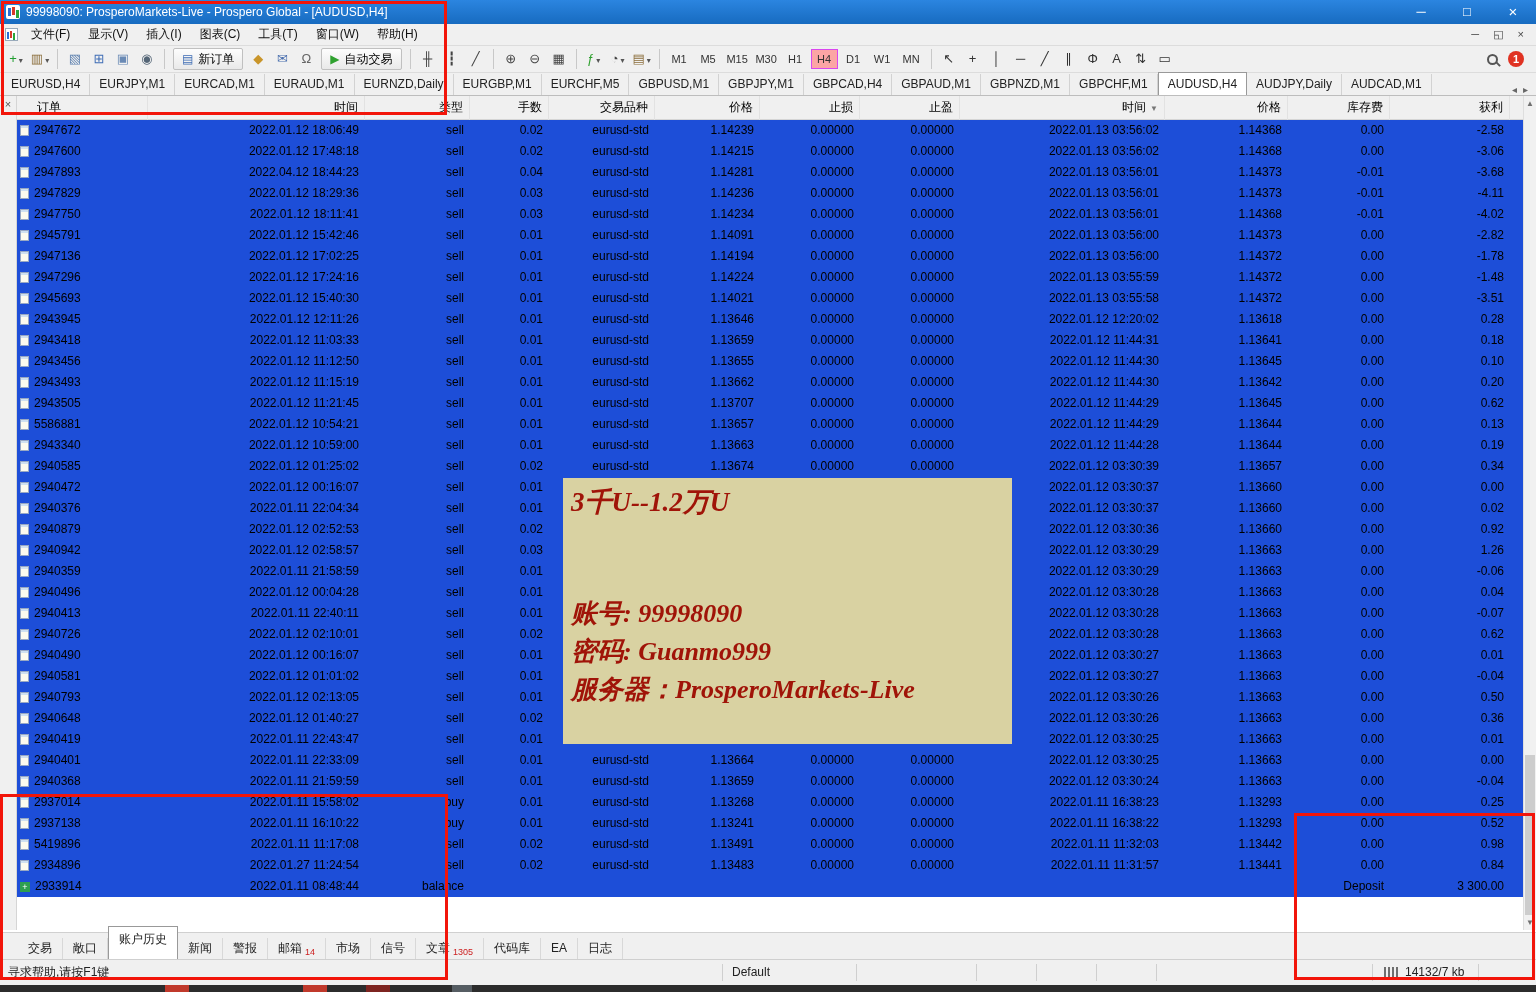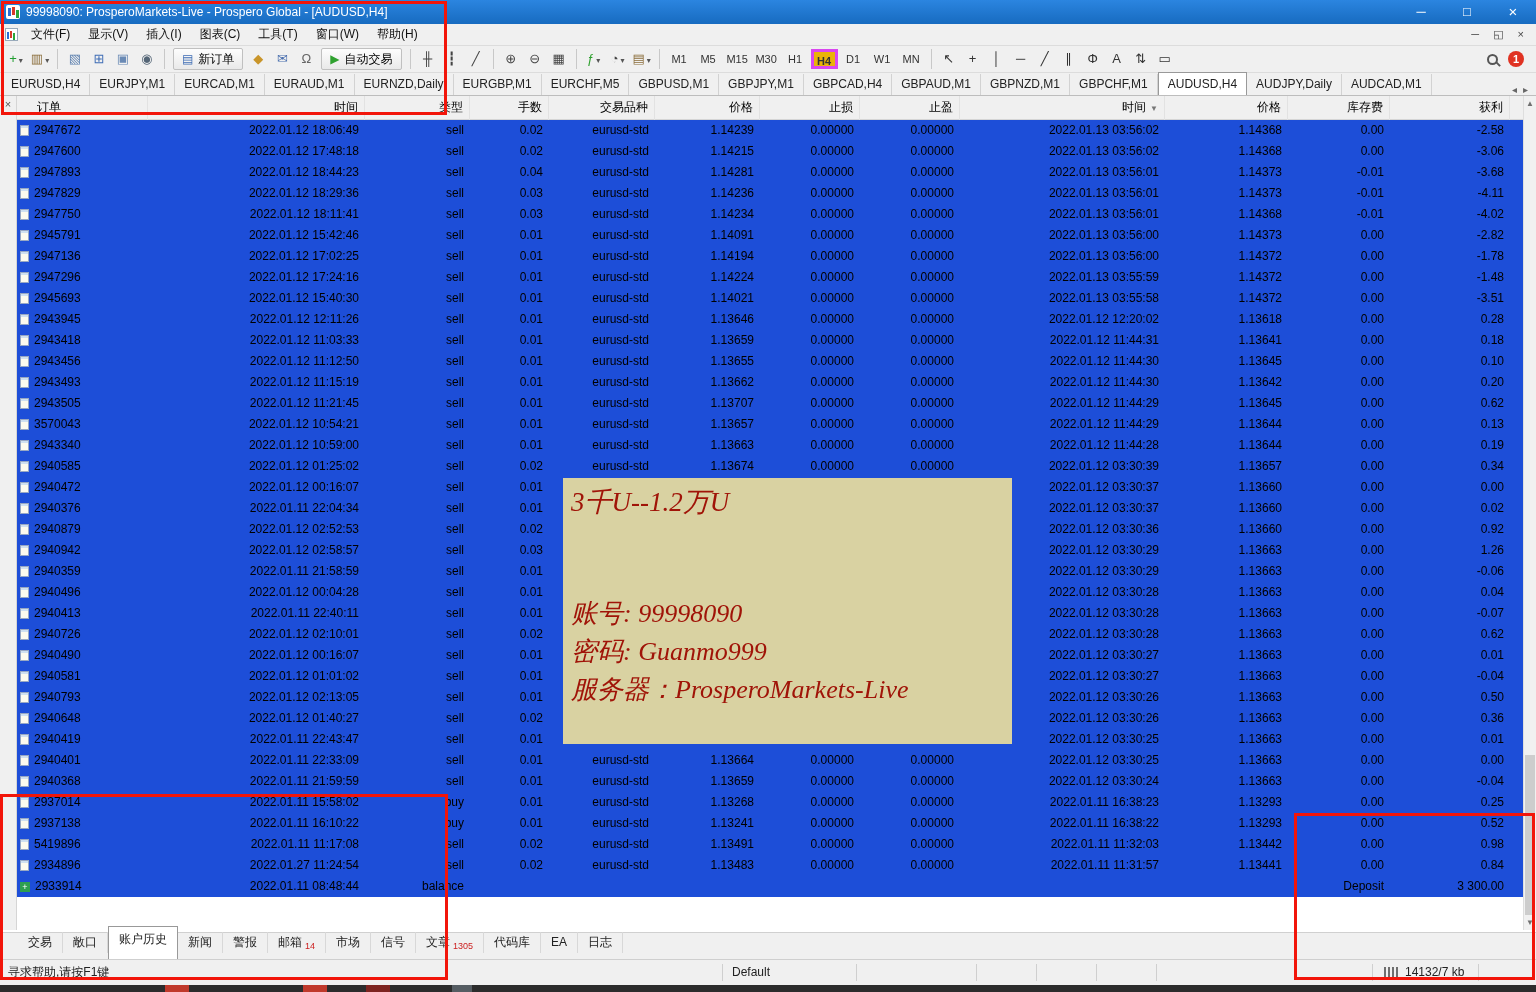--- a/index.html
+++ b/index.html
@@ -32,21 +32,21 @@
   
   .toolbar { position:absolute; left:0; top:46px; width:1536px; height:27px; background:#f0f0f0;
     border-bottom:1px solid #dcdcdc; display:flex; align-items:center; padding-left:4px; }
   .toolbar-items { display:flex; align-items:center; }
   .tb-ico { min-width:22px; height:22px; line-height:21px; text-align:center; font-size:13px; margin:0 1px; white-space:nowrap; }
   .tb-sep { width:1px; height:20px; background:#c8c8c8; margin:0 5px; flex:none; }
   .tb-btn { display:flex; align-items:center; gap:5px; padding:0 8px; height:22px; border:1px solid #c0c0c0;
     background:linear-gradient(#fdfdfd,#e9e9e9); margin:0 3px; border-radius:2px; white-space:nowrap; }
   .tb-btn-ico { font-size:12px; }
   .tf-btn { min-width:27px; text-align:center; height:20px; line-height:19px; font-size:11px; color:#333; margin:0 1px; border:1px solid transparent; }
-  .tf-btn.active { border:3px solid #d946ef; background:#eab308;font-weight:bold; }
+  .tf-btn.active { border:1px solid #d946ef; background:#fca5a5; }
   .dd { font-size:8px; margin-left:2px; color:#555; }
   .tb-right { margin-left:auto; display:flex; align-items:center; gap:10px; padding-right:12px; }
   .search-ico { width:11px; height:11px; border:2px solid #555; border-radius:50%; position:relative; }
   .search-ico::after { content:""; position:absolute; width:6px; height:2px; background:#555; transform:rotate(45deg); right:-5px; bottom:-2px; }
   .notif-badge { width:16px; height:16px; border-radius:50%; background:#e03222; color:#fff; text-align:center; line-height:16px; font-size:11px; font-weight:bold; }
 
   
   .symtabs { position:absolute; left:0; top:73px; width:1536px; height:23px; background:#f0f0f0;
     border-bottom:1px solid #bdbdbd; display:flex; align-items:flex-end; padding-left:2px; }
   .symtabs-items { display:flex; align-items:flex-end; }
@@ -76,30 +76,30 @@
   .vs-thumb { position:absolute; left:1px; width:10px; top:659px; height:160px; background:#cdcdcd; }
 
   
   .summary { position:absolute; left:17px; top:902px; width:1506px; height:19px; background:#f0f0f0;
     border-top:1px solid #dcdcdc; display:flex; align-items:center; font-weight:bold; gap:18px; padding-left:6px; }
   .sum-ico { width:9px; height:9px; border:1px solid #888; border-radius:50%; flex:none; }
   .sum-balance { margin-left:auto; padding-right:13px; }
 
   
   .note { position:absolute; left:563px; top:478px; width:449px; height:266px; background:var(--note-bg,#d9d2a2); z-index:20;
-    font-family:"Liberation Serif", serif; font-style:italic; font-weight:normal; color:var(--note-fg,#a01408); }
+    font-family:"Liberation Serif", serif; font-style:italic; font-weight:bold; color:var(--note-fg,#a01408); }
   .note-heading { position:absolute; left:8px; top:6px; font-size:27px; }
   .note-account { position:absolute; left:8px; top:118px; font-size:26px; }
   .note-password { position:absolute; left:8px; top:156px; font-size:26px; }
   .note-server { position:absolute; left:8px; top:194px; font-size:26px; }
 
   
   .btabs { position:absolute; left:0; top:932px; width:1536px; height:27px; background:#f0f0f0;
     border-top:1px solid #d0d0d0; display:flex; align-items:flex-end; padding-left:18px; }
-  .btabs-items { display:flex; align-items:center; }
+  .btabs-items { display:flex; align-items:flex-end; }
   .btab { position:relative; padding:0 10px; line-height:20px; height:21px; color:#222; border-right:1px solid #d8d8d8; white-space:nowrap; }
   .btab.active { background:#fff; border:1px solid #999; border-bottom:none; height:33px; line-height:24px; }
   .badge { color:#cc2020; font-size:9px; margin-left:3px; vertical-align:sub; }
 
   
   .statusbar { position:absolute; left:0; top:959px; width:1536px; height:26px; background:#f0f0f0;
     border-top:1px solid #cfcfcf; font-size:12px; color:#222; }
   .sb-item { position:absolute; top:0; line-height:25px; white-space:nowrap; }
   .sb-sep { position:absolute; top:4px; width:1px; height:17px; background:#cfcfcf; }
   .sb-conn { position:absolute; left:1384px; top:0; line-height:25px; display:flex; align-items:center; gap:6px; }
@@ -281,21 +281,21 @@
         <span class="td c8">2022.01.13 03:56:02</span>
         <span class="td c9">1.14368</span>
         <span class="td c10">0.00</span>
         <span class="td c11">-3.06</span>
       </div>
       <div class="trow">
         <span class="td c0">
           <span class="doc-ico"></span>
           <span>2947893</span>
         </span>
-        <span class="td c1">2022.01.12 18:44:23</span>
+        <span class="td c1">2022.04.12 18:44:23</span>
         <span class="td c2">sell</span>
         <span class="td c3">0.04</span>
         <span class="td c4">eurusd-std</span>
         <span class="td c5">1.14281</span>
         <span class="td c6">0.00000</span>
         <span class="td c7">0.00000</span>
         <span class="td c8">2022.01.13 03:56:01</span>
         <span class="td c9">1.14373</span>
         <span class="td c10">-0.01</span>
         <span class="td c11">-3.68</span>
@@ -483,21 +483,21 @@
         <span class="td c6">0.00000</span>
         <span class="td c7">0.00000</span>
         <span class="td c8">2022.01.12 11:44:29</span>
         <span class="td c9">1.13645</span>
         <span class="td c10">0.00</span>
         <span class="td c11">0.62</span>
       </div>
       <div class="trow">
         <span class="td c0">
           <span class="doc-ico"></span>
-          <span>3570043</span>
+          <span>5586881</span>
         </span>
         <span class="td c1">2022.01.12 10:54:21</span>
         <span class="td c2">sell</span>
         <span class="td c3">0.01</span>
         <span class="td c4">eurusd-std</span>
         <span class="td c5">1.13657</span>
         <span class="td c6">0.00000</span>
         <span class="td c7">0.00000</span>
         <span class="td c8">2022.01.12 11:44:29</span>
         <span class="td c9">1.13644</span>

